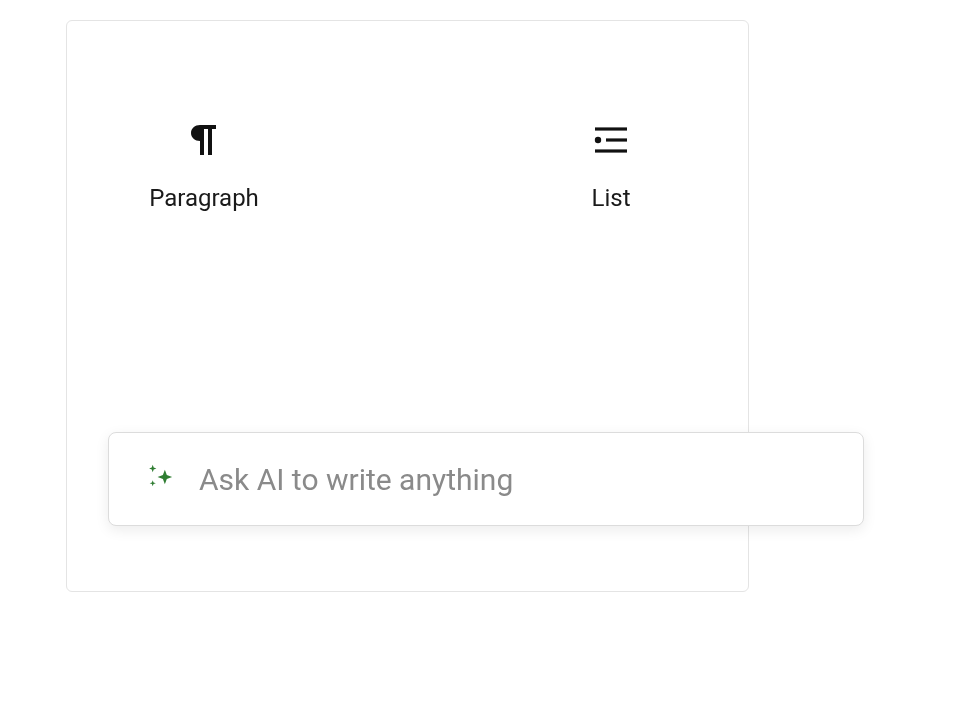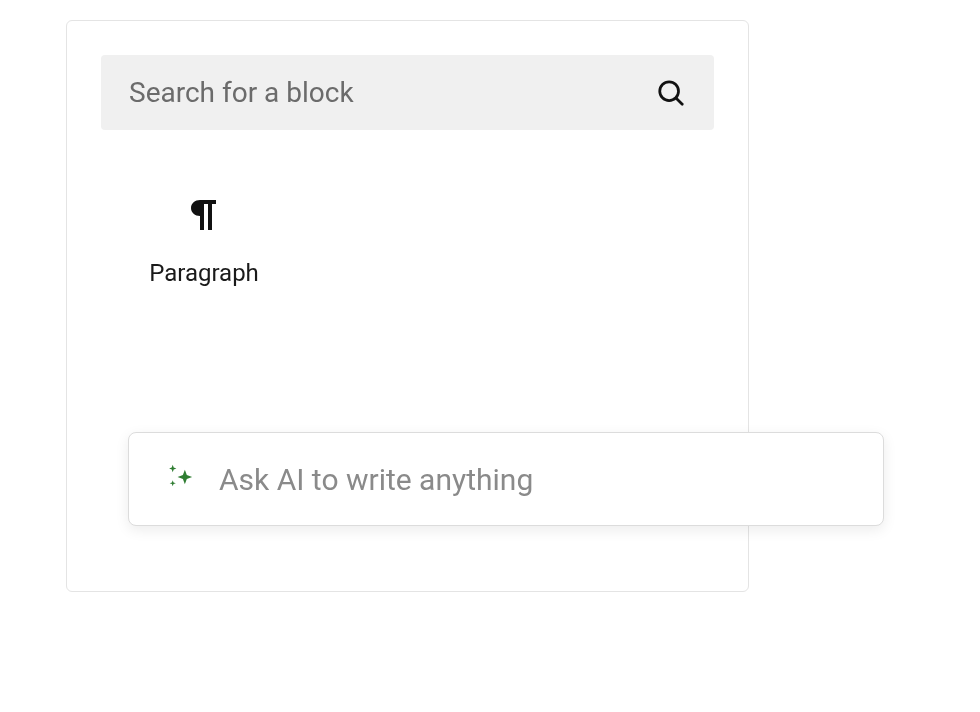--- a/index.html
+++ b/index.html
@@ -71,21 +71,21 @@
     .block-label {
       font-size: 24px;
       color: #1a1a1a;
       font-weight: 400;
     }
     .block-item.selected .block-label {
       color: #2f7d32;
     }
     .ai-input-bar {
       position: absolute;
-      left: 128px;
+      left: 108px;
       top: 432px;
       width: 756px;
       height: 94px;
       background: #ffffff;
       border: 1px solid #dcdcdc;
       border-radius: 8px;
       box-shadow: 0 4px 14px rgba(0,0,0,0.08);
       display: flex;
       align-items: center;
       padding: 0 34px;
@@ -95,42 +95,44 @@
       font-size: 30px;
       color: #8a8a8a;
       font-weight: 400;
     }
   </style>
 </head>
 <body>
 
 <div class="panel">
 
-  <div class="search-bar">
-    <span class="search-placeholder">Search for a block</span>
-    <span class="search-icon-wrap">
-      <svg width="30" height="30" viewBox="0 0 24 24" fill="none" stroke="#111" stroke-width="2.2" stroke-linecap="round">
-        <circle cx="10.5" cy="10.5" r="7.5"></circle>
-        <line x1="21" y1="21" x2="16" y2="16"></line>
-      </svg>
-    </span>
-  </div>
 
   <div class="blocks-row">
 
     <div class="block-item">
       <span class="block-icon">
         <svg width="32" height="38" viewBox="0 0 32 38">
           <path d="M12 4 H28 V8 H24 V34 H20 V8 H16 V34 H12 V20 C7 20 3 16.5 3 12 C3 7.5 7 4 12 4 Z" fill="#111"></path>
         </svg>
       </span>
       <span class="block-label">Paragraph</span>
     </div>
 
 
+    <div class="block-item">
+      <span class="block-icon">
+        <svg width="40" height="34" viewBox="0 0 40 34">
+          <line x1="4" y1="6" x2="36" y2="6" stroke="#111" stroke-width="3.2" stroke-linecap="butt"></line>
+          <circle cx="7" cy="17" r="3.2" fill="#111"></circle>
+          <line x1="15" y1="17" x2="36" y2="17" stroke="#111" stroke-width="3.2" stroke-linecap="butt"></line>
+          <line x1="4" y1="28" x2="36" y2="28" stroke="#111" stroke-width="3.2" stroke-linecap="butt"></line>
+        </svg>
+      </span>
+      <span class="block-label">List</span>
+    </div>
 
   </div>
 </div>
 
 <div class="ai-input-bar">
   <span>
     <svg width="34" height="34" viewBox="0 0 42 42">
       <path d="M27 12 L29.4 18.6 L36 21 L29.4 23.4 L27 30 L24.6 23.4 L18 21 L24.6 18.6 Z" fill="#2f7d32"></path>
       <path d="M12 6 L13.2 9.3 L16.5 10.5 L13.2 11.7 L12 15 L10.8 11.7 L7.5 10.5 L10.8 9.3 Z" fill="#2f7d32"></path>
       <path d="M12 25 L13 27.8 L15.8 28.8 L13 29.8 L12 32.5 L11 29.8 L8.2 28.8 L11 27.8 Z" fill="#2f7d32"></path>

